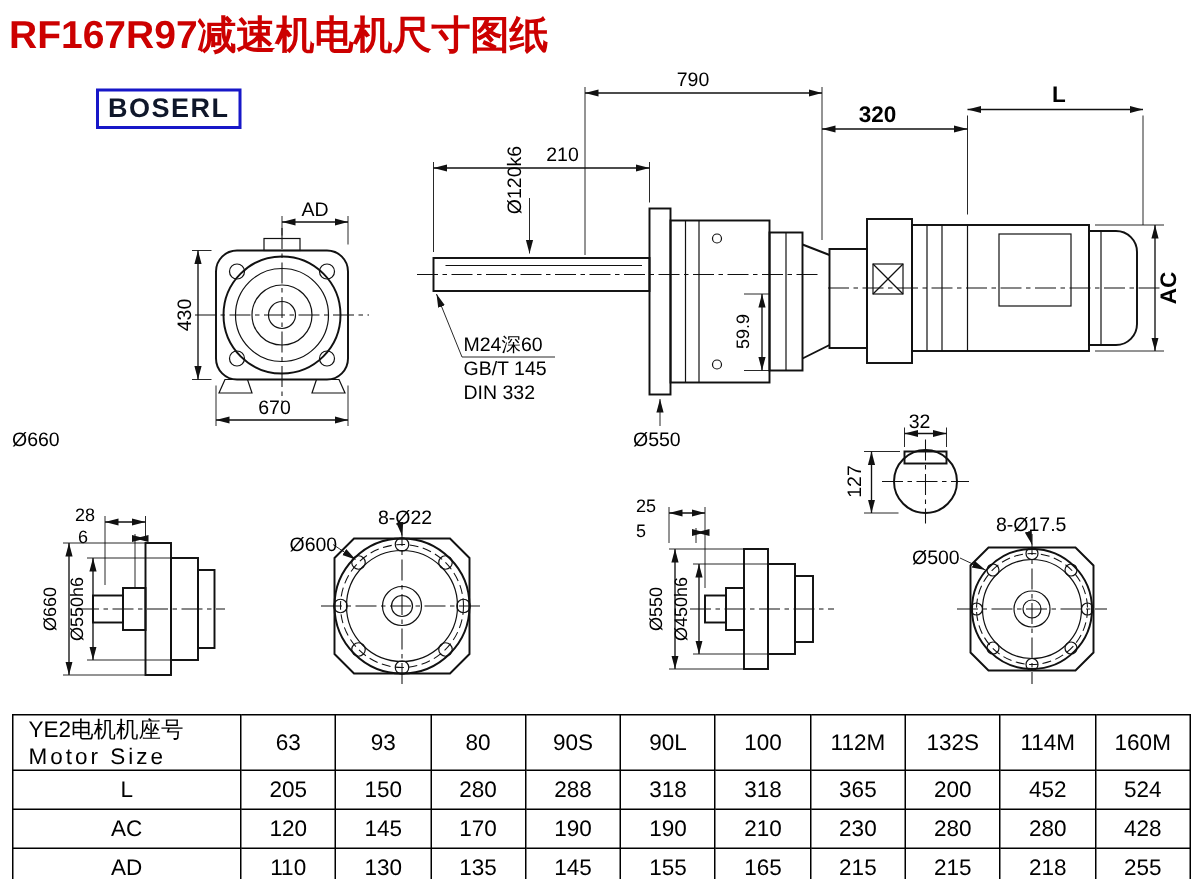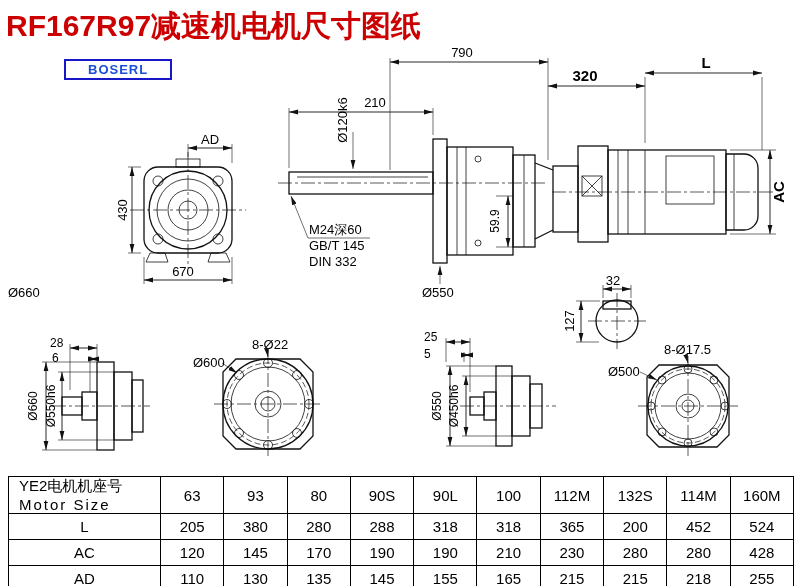--- a/index.html
+++ b/index.html
@@ -1,20 +1,20 @@
 <!DOCTYPE html>
 <html><head>
 <meta charset="utf-8">
 <style>
   * { margin:0; padding:0; box-sizing:border-box; }
   html,body { width:800px; height:586px; background:#ffffff; overflow:hidden;
               font-family:"Liberation Sans", sans-serif; position:relative; }
-  .title { position:absolute; left:6px; top:6px; font-size:30px; font-weight:bold; color:#cc0000; white-space:nowrap; }
-  .logo  { position:absolute; left:64px; top:59px; border:2px solid #1717c8; color:#1d4ed8;
-           font-weight:bold; font-size:13px; padding:1px 22px; letter-spacing:1px; background:#fff; }
+  .title { position:absolute; left:6px; top:6px; font-size:26px; font-weight:bold; color:#cc0000; white-space:nowrap; }
+  .logo  { position:absolute; left:64px; top:59px; border:2px solid #1717c8; color:#0f172a;
+           font-weight:bold; font-size:18px; padding:1px 6px; letter-spacing:1px; background:#fff; }
   svg.drawing { position:absolute; left:0; top:0; }
 
   .ol  { fill:none; stroke:#111; stroke-width:1.3; }
   .tl  { fill:none; stroke:#111; stroke-width:0.8; }
   .dim { fill:none; stroke:#111; stroke-width:0.9; marker-start:url(#arr); marker-end:url(#arr); }
   .ext { stroke:#111; stroke-width:0.6; fill:none; }
   .cl  { stroke:#111; stroke-width:0.7; stroke-dasharray:14 3 3 3; fill:none; }
   .dash{ stroke:#111; stroke-width:0.7; stroke-dasharray:6 3; fill:none; }
   text.d   { font-size:13px; fill:#000; font-family:"Liberation Sans", sans-serif; }
   text.sm  { font-size:12px; }
@@ -270,21 +270,21 @@
         <td>90L</td>
         <td>100</td>
         <td>112M</td>
         <td>132S</td>
         <td>114M</td>
         <td>160M</td>
       </tr>
       <tr>
         <td class="rowhead">L</td>
         <td>205</td>
-        <td>380</td>
+        <td>150</td>
         <td>280</td>
         <td>288</td>
         <td>318</td>
         <td>318</td>
         <td>365</td>
         <td>200</td>
         <td>452</td>
         <td>524</td>
       </tr>
       <tr>

